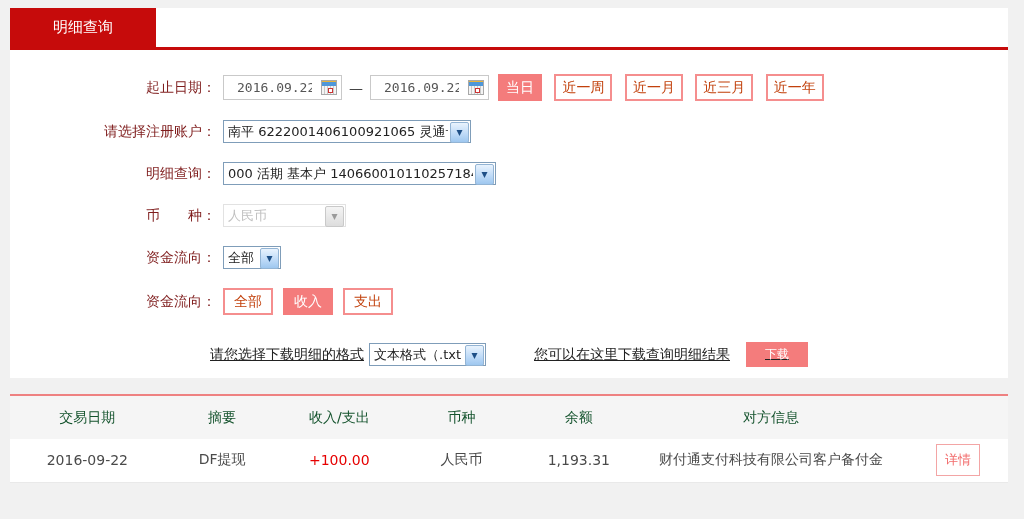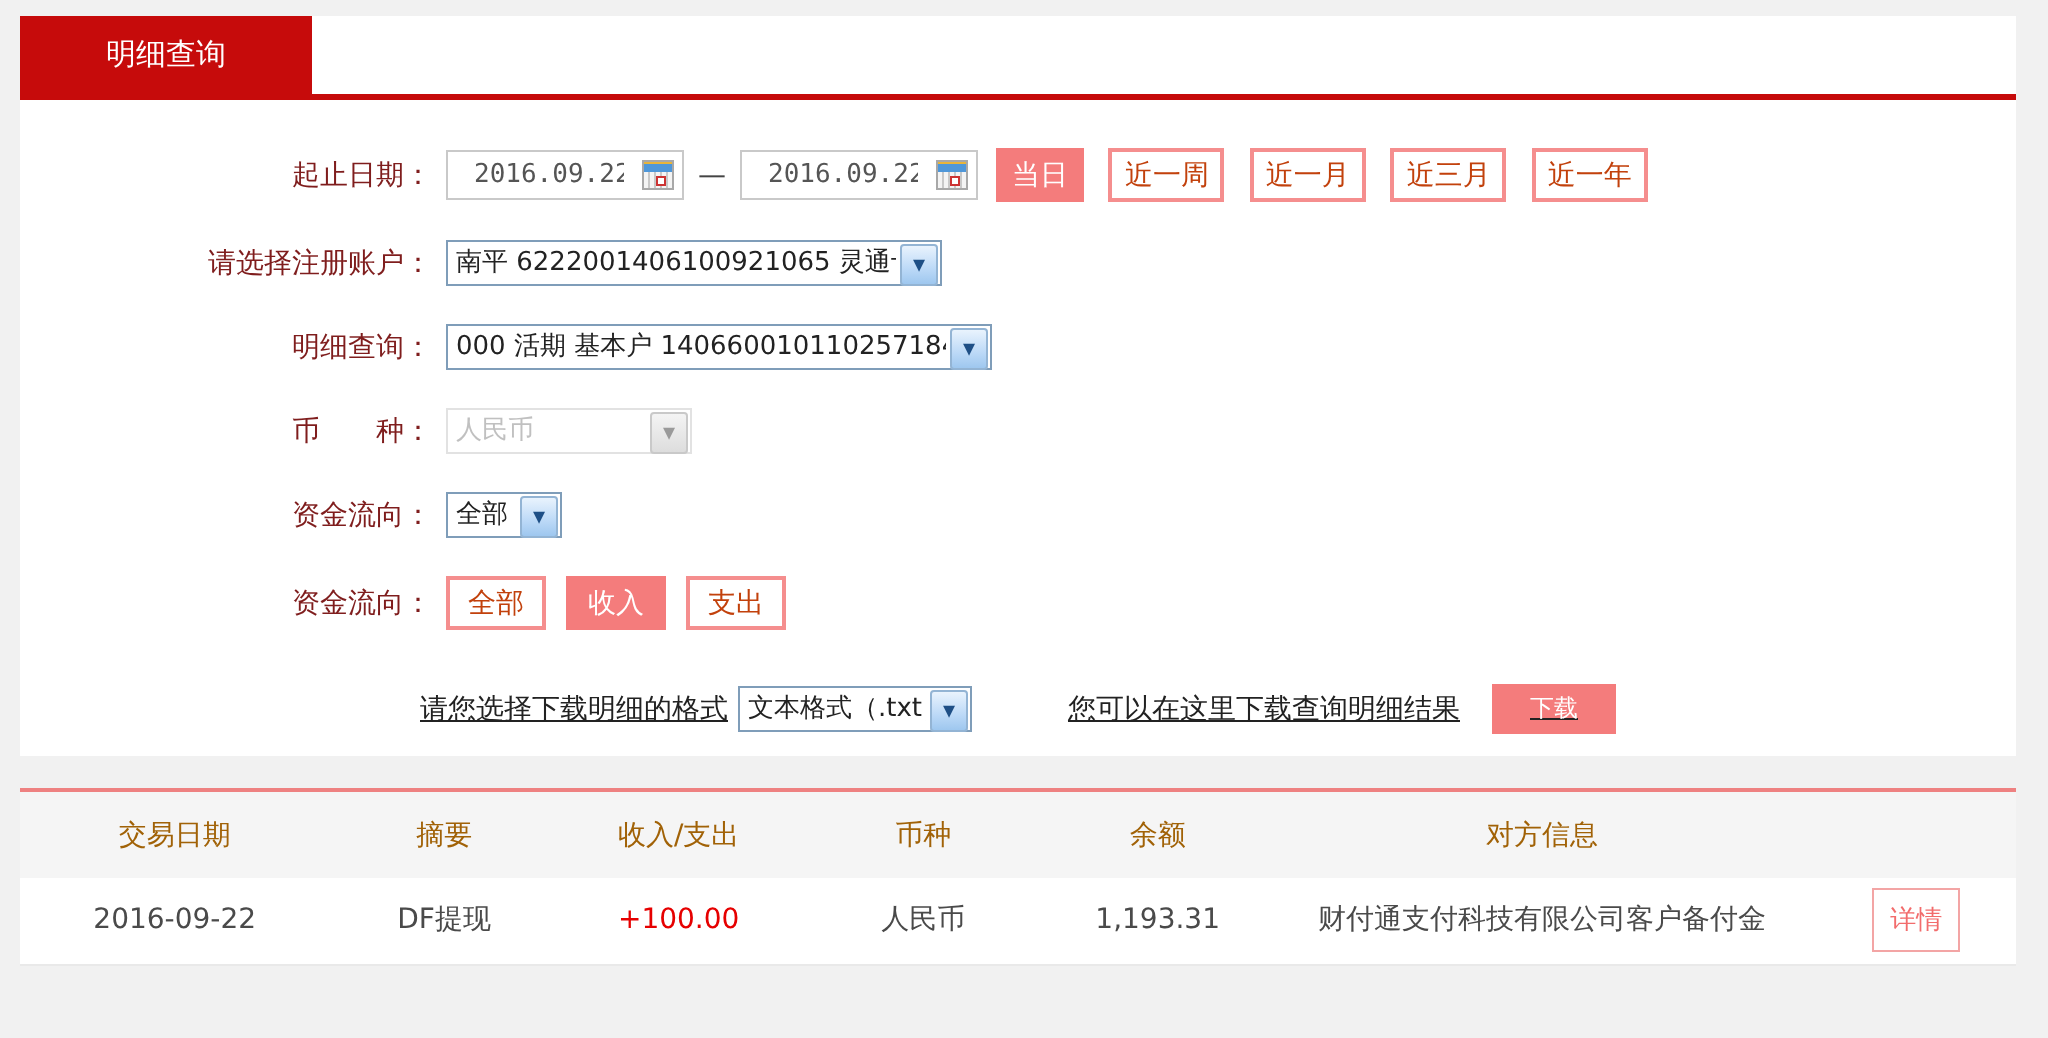--- a/index.html
+++ b/index.html
@@ -95,21 +95,21 @@
   }
   .dl-row .fmt-label { margin-right:5px; }
   .dl-hint { margin-left:48px; margin-right:16px; }
   .btn-dl { width:62px; height:25px; font-size:12px; }
   
   .tblwrap { margin-top:27px; border-top:2px solid #ee8181; }
   table { width:100%; border-collapse:collapse; table-layout:fixed; }
   col.c1{width:15.5%} col.c2{width:11.5%} col.c3{width:12%}
   col.c4{width:12.5%} col.c5{width:11%} col.c6{width:27.5%} col.c7{width:10%}
   thead th {
-    background:#f5f5f5; color:#a16207; font-weight:normal; font-size:14px;
+    background:#f5f5f5; color:#14532d; font-weight:normal; font-size:14px;
     height:43px; text-align:center;
   }
   tbody td {
     height:43px; text-align:center; font-size:14px; color:#4a4a4a;
     border-bottom:1px solid #e9e9e9; background:#fff;
     white-space:nowrap; overflow:hidden;
   }
   td.amount { color:#e60000; }
   .btn-detail {
     background:#fff; border:1px solid #f3a5a5; color:#f26c6c;

